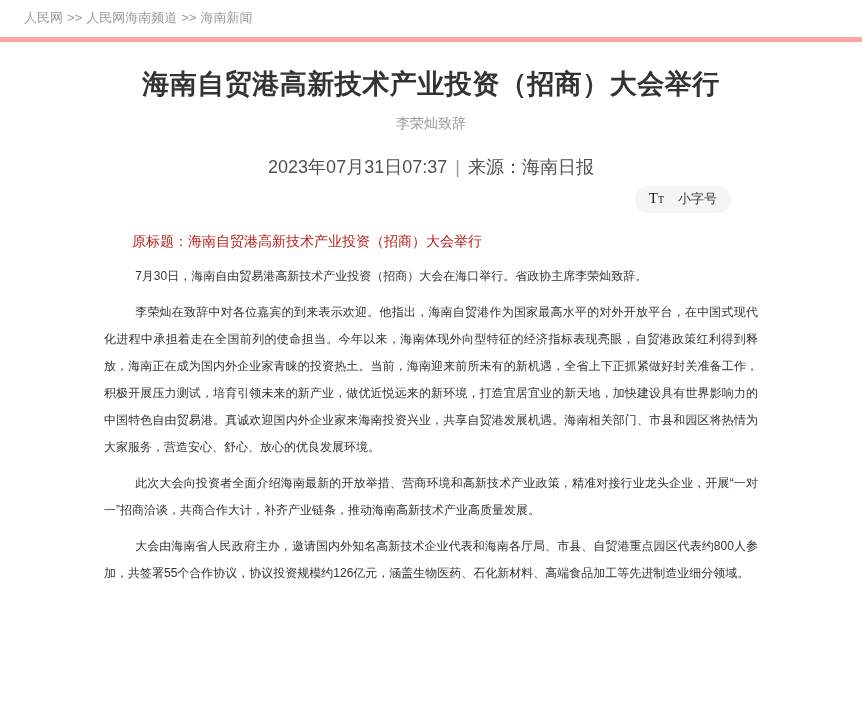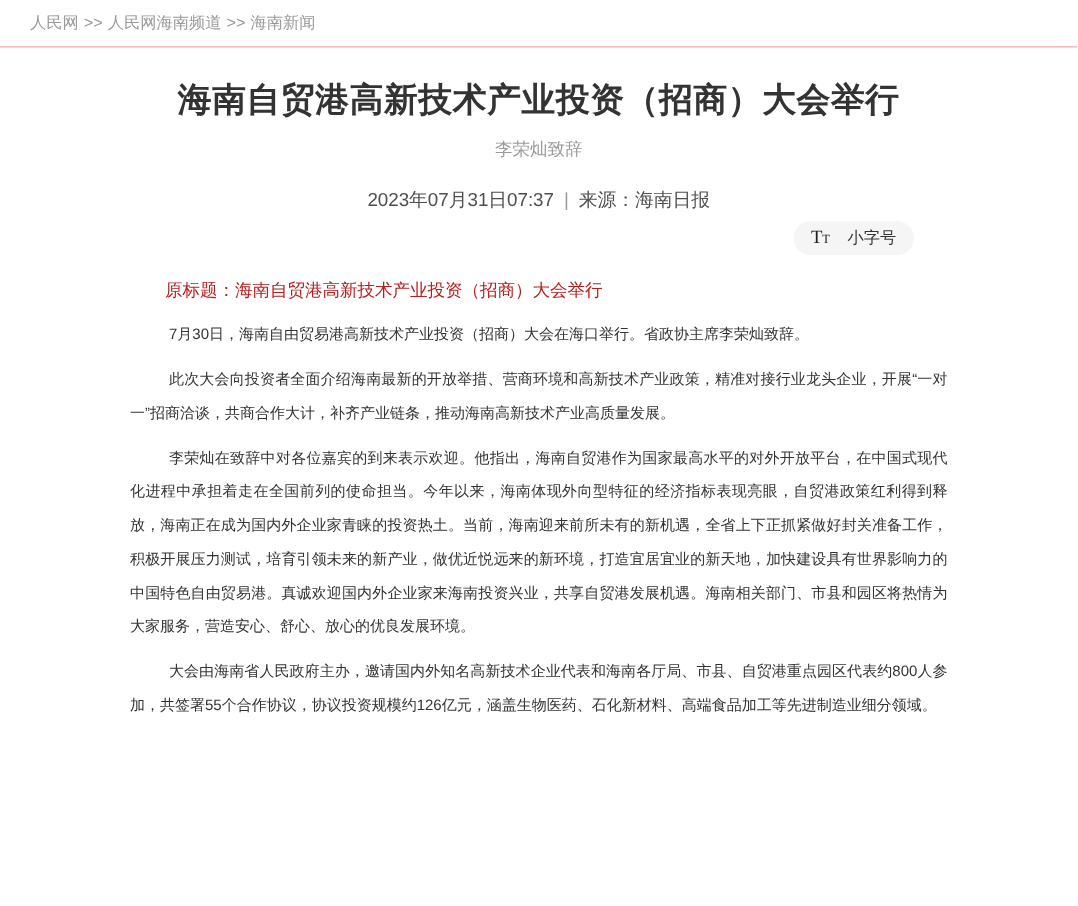--- a/index.html
+++ b/index.html
@@ -6,21 +6,21 @@
   html, body { width: 862px; height: 725px; }
   body {
     font-family: "Liberation Sans", "DejaVu Sans", sans-serif;
     background: #ffffff;
     color: #333333;
     overflow: hidden;
   }
   
   .breadcrumb-bar {
     padding: 9px 24px 10px 24px;
-    border-bottom: 1px solid #fca5a5;
+    border-bottom: 5px solid #fca5a5;
     font-size: 13px;
     color: #9a9a9a;
   }
   .breadcrumb-bar a {
     color: #9a9a9a;
     text-decoration: none;
     cursor: pointer;
   }
   .crumb-sep { margin: 0 4px; color: #9a9a9a; }
 
@@ -41,21 +41,21 @@
   .article-subtitle {
     margin-top: 13px;
     text-align: center;
     font-size: 14px;
     color: #999999;
     font-family: Liberation Mono, monospace;
   }
   .dateline {
     margin-top: 22px;
     text-align: center;
-    font-size: 15px;
+    font-size: 18px;
     color: #4f4f4f;
   }
   .dateline .pipe { margin: 0 8px; color: #999999; }
   .dateline .source-name { color: #4f4f4f; text-decoration: none; cursor: pointer; }
 
   .fontsize-row {
     margin-top: 7px;
     text-align: right;
     padding-right: 27px;
   }
@@ -114,18 +114,18 @@
       <span>小字号</span>
     </button>
   </div>
 
   <div class="original-title">
     <span>原标题：</span><span>海南自贸港高新技术产业投资（招商）大会举行</span>
   </div>
 
   <div class="article-body">
     <p>7月30日，海南自由贸易港高新技术产业投资（招商）大会在海口举行。省政协主席李荣灿致辞。</p>
+    <p>李荣灿在致辞中对各位嘉宾的到来表示欢迎。他指出，海南自贸港作为国家最高水平的对外开放平台，在中国式现代化进程中承担着走在全国前列的使命担当。今年以来，海南体现外向型特征的经济指标表现亮眼，自贸港政策红利得到释放，海南正在成为国内外企业家青睐的投资热土。当前，海南迎来前所未有的新机遇，全省上下正抓紧做好封关准备工作，积极开展压力测试，培育引领未来的新产业，做优近悦远来的新环境，打造宜居宜业的新天地，加快建设具有世界影响力的中国特色自由贸易港。真诚欢迎国内外企业家来海南投资兴业，共享自贸港发展机遇。海南相关部门、市县和园区将热情为大家服务，营造安心、舒心、放心的优良发展环境。</p>
     <p>此次大会向投资者全面介绍海南最新的开放举措、营商环境和高新技术产业政策，精准对接行业龙头企业，开展“一对一”招商洽谈，共商合作大计，补齐产业链条，推动海南高新技术产业高质量发展。</p>
-    <p>李荣灿在致辞中对各位嘉宾的到来表示欢迎。他指出，海南自贸港作为国家最高水平的对外开放平台，在中国式现代化进程中承担着走在全国前列的使命担当。今年以来，海南体现外向型特征的经济指标表现亮眼，自贸港政策红利得到释放，海南正在成为国内外企业家青睐的投资热土。当前，海南迎来前所未有的新机遇，全省上下正抓紧做好封关准备工作，积极开展压力测试，培育引领未来的新产业，做优近悦远来的新环境，打造宜居宜业的新天地，加快建设具有世界影响力的中国特色自由贸易港。真诚欢迎国内外企业家来海南投资兴业，共享自贸港发展机遇。海南相关部门、市县和园区将热情为大家服务，营造安心、舒心、放心的优良发展环境。</p>
     <p>大会由海南省人民政府主办，邀请国内外知名高新技术企业代表和海南各厅局、市县、自贸港重点园区代表约800人参加，共签署55个合作协议，协议投资规模约126亿元，涵盖生物医药、石化新材料、高端食品加工等先进制造业细分领域。</p>
   </div>
 
 </main>
 
 </body></html>

